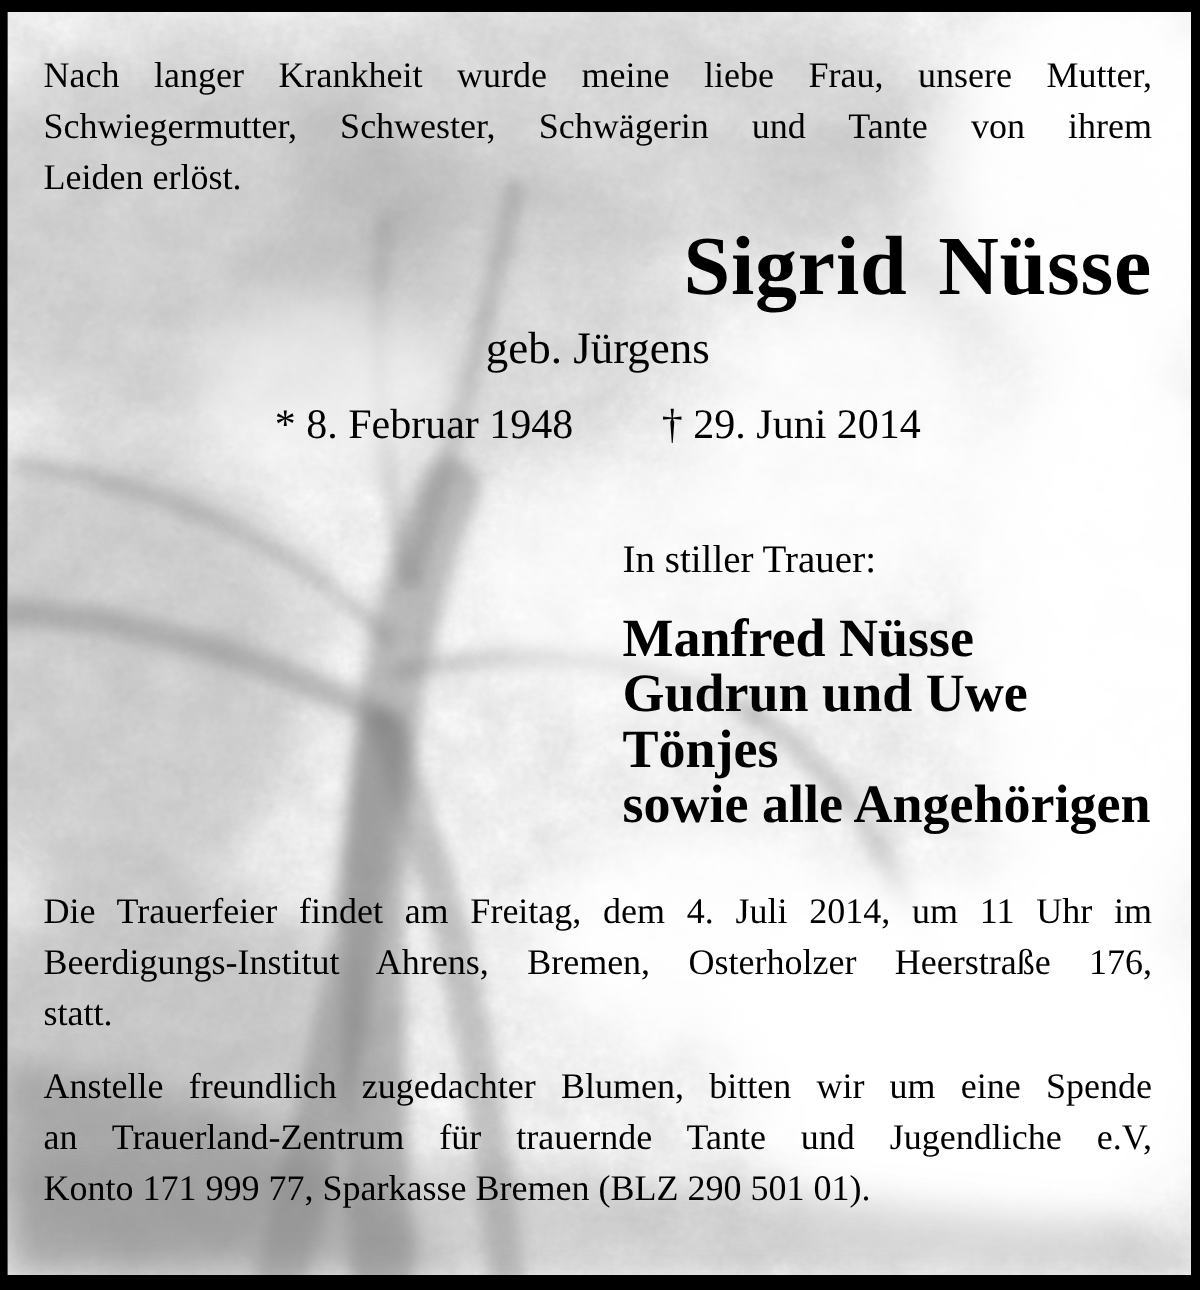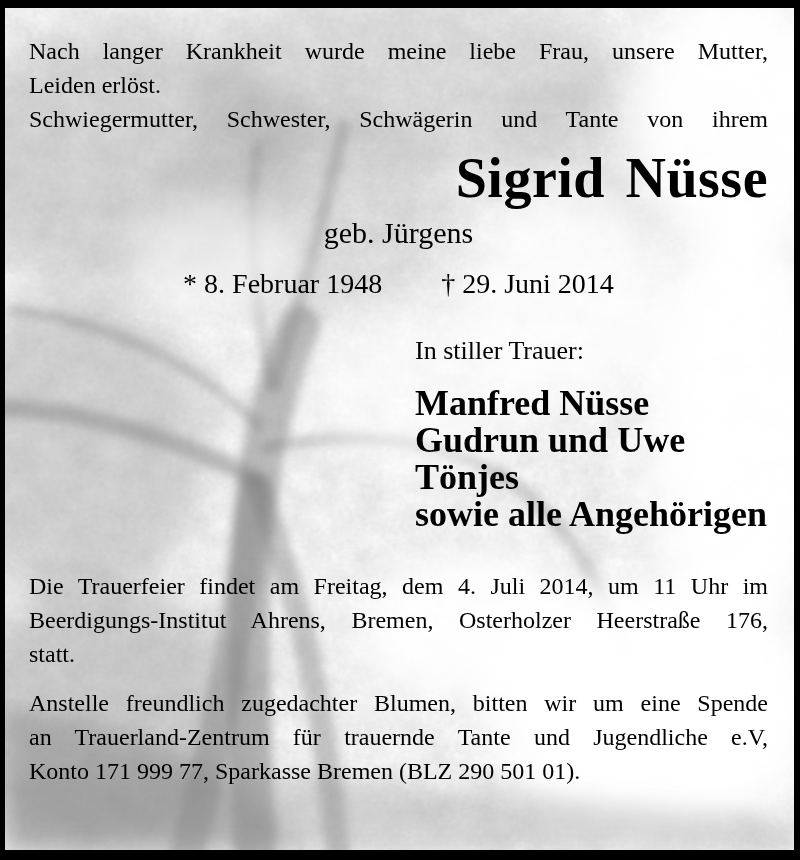--- a/index.html
+++ b/index.html
@@ -7,21 +7,21 @@
   .frame{position:absolute;inset:0;box-sizing:border-box;border-style:solid;border-color:#000000;
          border-width:8px 6px 10px 5px;background:#4d7c0f;overflow:hidden;}
   .bg{position:absolute;left:0;top:0;width:100%;height:100%;display:block;}
   .content{position:relative;z-index:1;height:100%;box-sizing:border-box;padding:26px 26px 0 24px;}
   .jpara{font-size:24px;line-height:34px;}
   .jline{text-align:justify;text-align-last:justify;}
   .jline.last{text-align-last:left;}
   .title{font-size:56px;line-height:60px;font-weight:bold;text-align:right;margin-top:12px;letter-spacing:0.5px;word-spacing:6px;}
   .maiden{font-size:30px;line-height:34px;text-align:center;margin-top:8px;}
   .dates{display:flex;justify-content:center;gap:59px;font-size:28px;line-height:36px;margin-top:16px;}
-  .mourn-label{font-size:26px;line-height:34px;margin-left:386px;margin-top:32px;}
+  .mourn-label{font-size:26px;line-height:34px;margin-left:386px;margin-top:54px;}
   .mourners{font-size:36px;line-height:37px;font-weight:bold;margin-left:386px;margin-top:17px;}
   .funeral{margin-top:36px;}
   .donation{margin-top:15px;}
   .keyword{font-size:24px;line-height:34px;}
 </style>
 </head>
 <body>
 
 <div class="page">
   <div class="frame">
@@ -85,22 +85,22 @@
       <g filter="url(#s12)">
         <path d="M 0 700 C 130 712 230 760 300 842 L 0 842 Z" fill="#7e7e7e" opacity="0.42"></path>
         <path d="M 0 770 C 240 748 430 782 789 812 L 789 842 L 0 842 Z" fill="#8a8a8a" opacity="0.30"></path>
       </g>
     </svg>
 
     <div class="content">
 
       <div class="jpara">
         <div class="jline">Nach langer Krankheit wurde meine liebe Frau, unsere Mutter,</div>
+        <div class="jline">Schwiegermutter, Schwester, Schwägerin und Tante von ihrem</div>
         <div class="jline last">Leiden erlöst.</div>
-        <div class="jline">Schwiegermutter, Schwester, Schwägerin und Tante von ihrem</div>
       </div>
 
       <div class="title">Sigrid Nüsse</div>
       <div class="maiden">geb. Jürgens</div>
 
       <div class="dates">
         <span>* 8. Februar 1948</span>
         <span>† 29. Juni 2014</span>
       </div>
 

